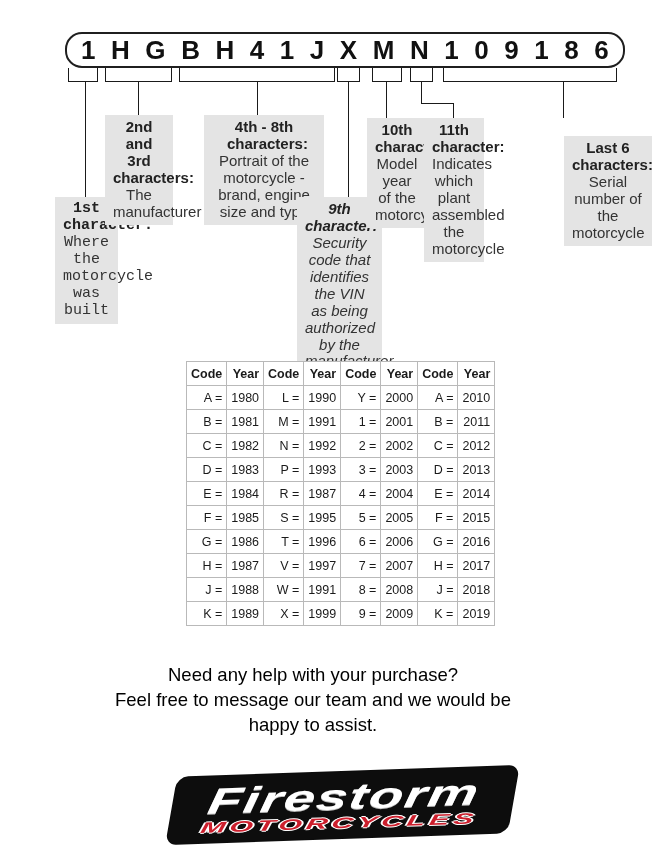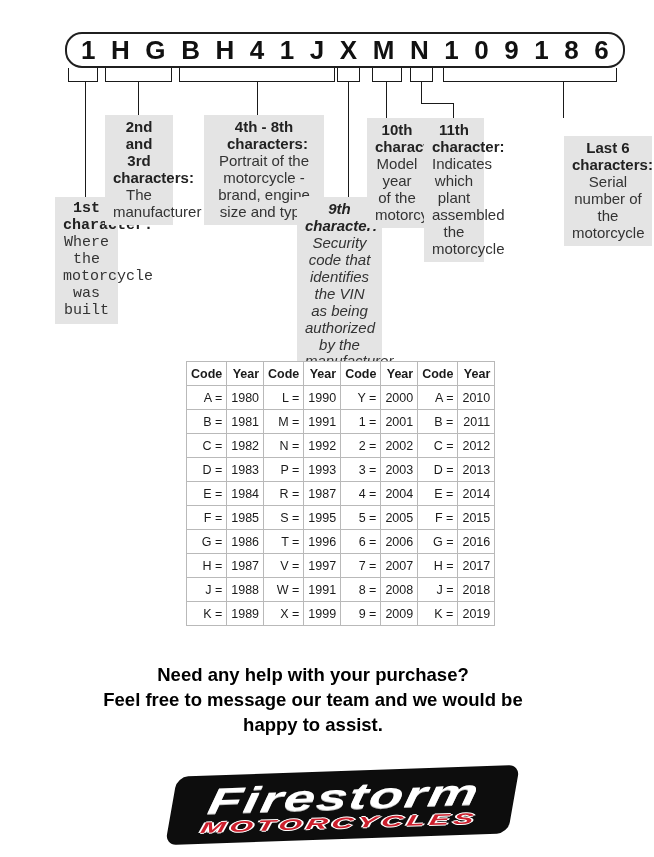--- a/index.html
+++ b/index.html
@@ -75,21 +75,21 @@
   .year-table .code { text-align:right; }
   .year-table .year { text-align:right; }
   .c-code1 { width:29px; } .c-year1 { width:23px; }
   .c-code2 { width:30px; } .c-year2 { width:21px; }
   .c-code3 { width:28px; } .c-year3 { width:25px; }
   .c-code4 { width:29px; } .c-year4 { width:30px; }
 
   
   .help {
     position:absolute; left:0; top:662px; width:626px; text-align:center;
-    font-weight:bold; font-size:18.5px; line-height:25px; color:#000;
+    font-weight:normal; font-size:18.5px; line-height:25px; color:#000;
   }
 
   
   .logo {
     position:absolute; left:172px; top:772px; width:341px; height:66px;
     transform:rotate(-2deg);
   }
   .logo-inner {
     height:100%; background:#0d0d0d; border-radius:10px;
     transform:skewX(-12deg);

